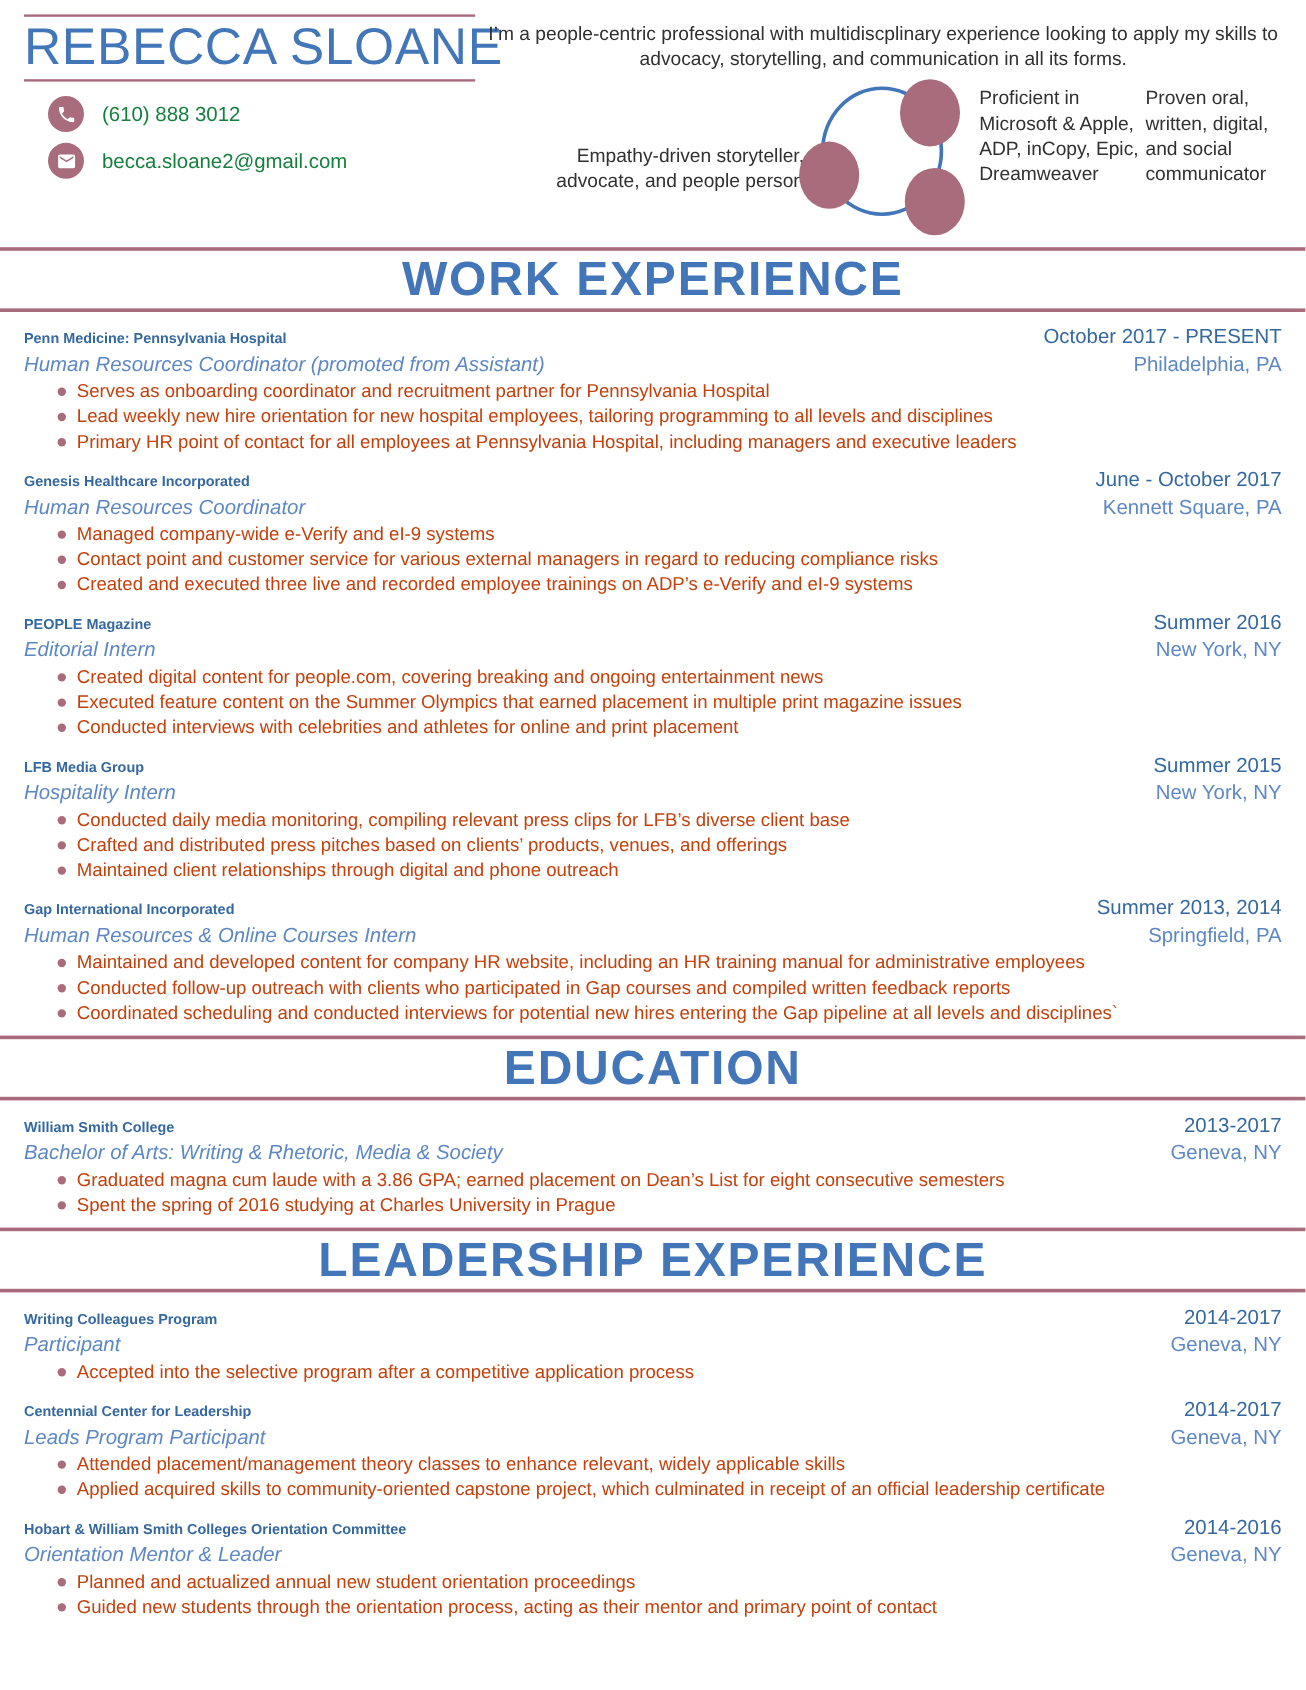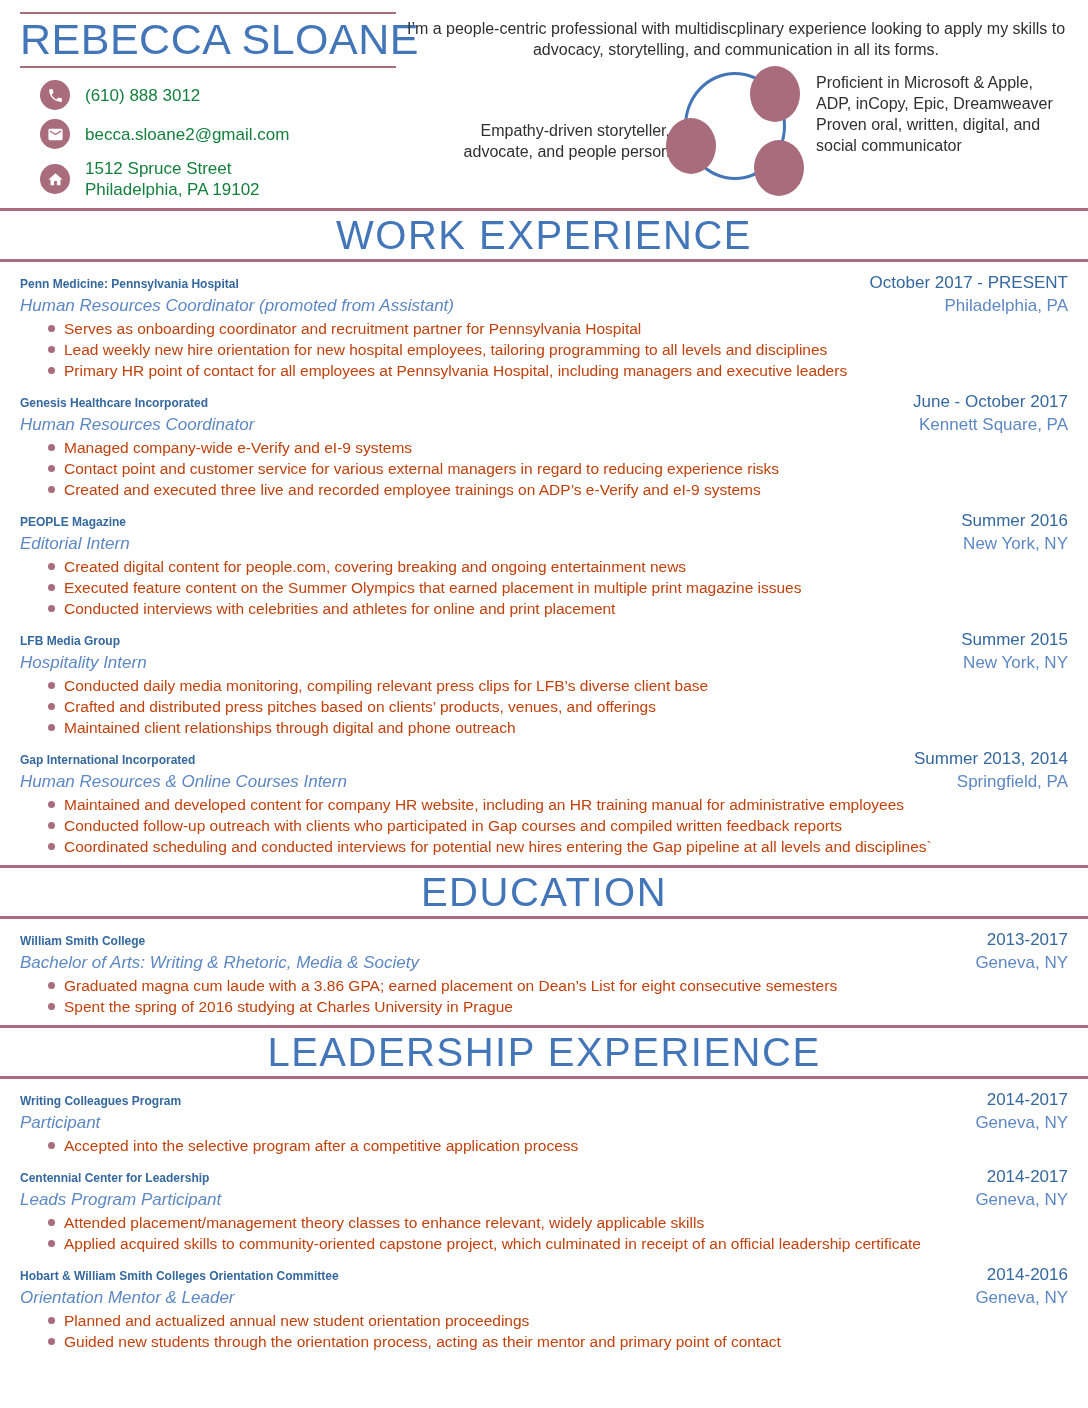--- a/index.html
+++ b/index.html
@@ -28,25 +28,25 @@
   .header-right{flex:1;padding-left:8px;display:flex;flex-direction:column;}
   .summary{margin:6px 0 0 0;text-align:center;font-size:16px;line-height:21px;color:#303030;}
   .diagram-row{display:flex;justify-content:flex-end;margin-top:10px;}
   .lab-left{width:228px;text-align:right;font-size:16px;line-height:21px;color:#303030;align-self:center;margin-top:14px;}
   .diagram{position:relative;width:142px;height:128px;flex:none;margin:0 2px;}
   .ring{position:absolute;left:12px;top:2px;width:102px;height:108px;border:3px solid var(--blue);border-radius:50%;background:transparent;}
   .node{position:absolute;width:50px;height:56px;background:var(--mauve);border-radius:50%;}
   .node-tr{left:78px;top:-4px;}
   .node-l{left:-6px;top:48px;}
   .node-br{left:82px;top:70px;}
-  .labs-right{width:252px;display:flex;flex-direction:column;justify-content:flex-start;padding:2px 0 4px 0;}
+  .labs-right{width:252px;display:flex;flex-direction:row;justify-content:center;padding:2px 0 4px 0;}
   .labs-right .lab{font-size:16px;line-height:21px;color:#303030;}
   
   .band{border-top:3px solid var(--mauve);border-bottom:3px solid var(--mauve);margin-top:8px;}
-  .band h2{margin:0;text-align:center;color:var(--blue);font-weight:400;font-size:40px;line-height:48px;letter-spacing:1.5px;}
+  .band h2{margin:0;text-align:center;color:var(--blue);font-weight:700;font-size:40px;line-height:48px;letter-spacing:1.5px;}
   
   .entries{padding:0 20px;}
   .entry{margin:10px 0 3px 0;}
   .erow{display:flex;justify-content:space-between;align-items:baseline;}
   .org{color:var(--blue-dark);font-weight:700;font-size:12px;line-height:21px;}
   .dates{color:var(--blue-dark);font-weight:400;font-size:17px;line-height:21px;text-align:right;white-space:nowrap;padding-left:12px;}
   .role{color:var(--blue-light);font-style:italic;font-size:17px;line-height:21px;}
   .loc{color:var(--blue-light);font-size:17px;line-height:21px;text-align:right;white-space:nowrap;padding-left:12px;}
   ul.bullets{margin:2px 0 0 0;padding:0 0 0 44px;list-style:none;}
   ul.bullets li{font-size:15.5px;line-height:21px;position:relative;color:#c2410c;}
@@ -76,31 +76,20 @@
           <div class="c-row">
             <span class="c-icon">
               <svg viewBox="0 0 24 24">
                 <path d="M20 4H4c-1.1 0-2 .9-2 2v12c0 1.1.9 2 2 2h16c1.1 0 2-.9 2-2V6c0-1.1-.9-2-2-2zm0 4-8 5-8-5V6l8 5 8-5v2z"></path>
               </svg>
             </span>
             <div class="c-text">
               <div>becca.sloane2@gmail.com</div>
             </div>
           </div>
-          <div class="c-row">
-            <span class="c-icon">
-              <svg viewBox="0 0 24 24">
-                <path d="M10 20v-6h4v6h5v-8h3L12 3 2 12h3v8z"></path>
-              </svg>
-            </span>
-            <div class="c-text">
-              <div>1512 Spruce Street</div>
-              <div>Philadelphia, PA 19102</div>
-            </div>
-          </div>
         </div>
     </div>
     <div class="header-right">
       <p class="summary">I’m a people-centric professional with multidiscplinary experience looking to apply my skills to advocacy, storytelling, and communication in all its forms.</p>
       <div class="diagram-row">
         <div class="lab-left">Empathy-driven storyteller, advocate, and people person</div>
         <div class="diagram">
           <div class="ring"></div>
           <div class="node node-tr"></div>
           <div class="node node-l"></div>
@@ -139,21 +128,21 @@
             <div class="erow">
               <div class="org">Genesis Healthcare Incorporated</div>
               <div class="dates">June - October 2017</div>
             </div>
             <div class="erow">
               <div class="role">Human Resources Coordinator</div>
               <div class="loc">Kennett Square, PA</div>
             </div>
             <ul class="bullets">
               <li>Managed company-wide e-Verify and eI-9 systems</li>
-              <li>Contact point and customer service for various external managers in regard to reducing experience risks</li>
+              <li>Contact point and customer service for various external managers in regard to reducing compliance risks</li>
               <li>Created and executed three live and recorded employee trainings on ADP’s e-Verify and eI-9 systems</li>
             </ul>
           </div>
           <div class="entry">
             <div class="erow">
               <div class="org">PEOPLE Magazine</div>
               <div class="dates">Summer 2016</div>
             </div>
             <div class="erow">
               <div class="role">Editorial Intern</div>

